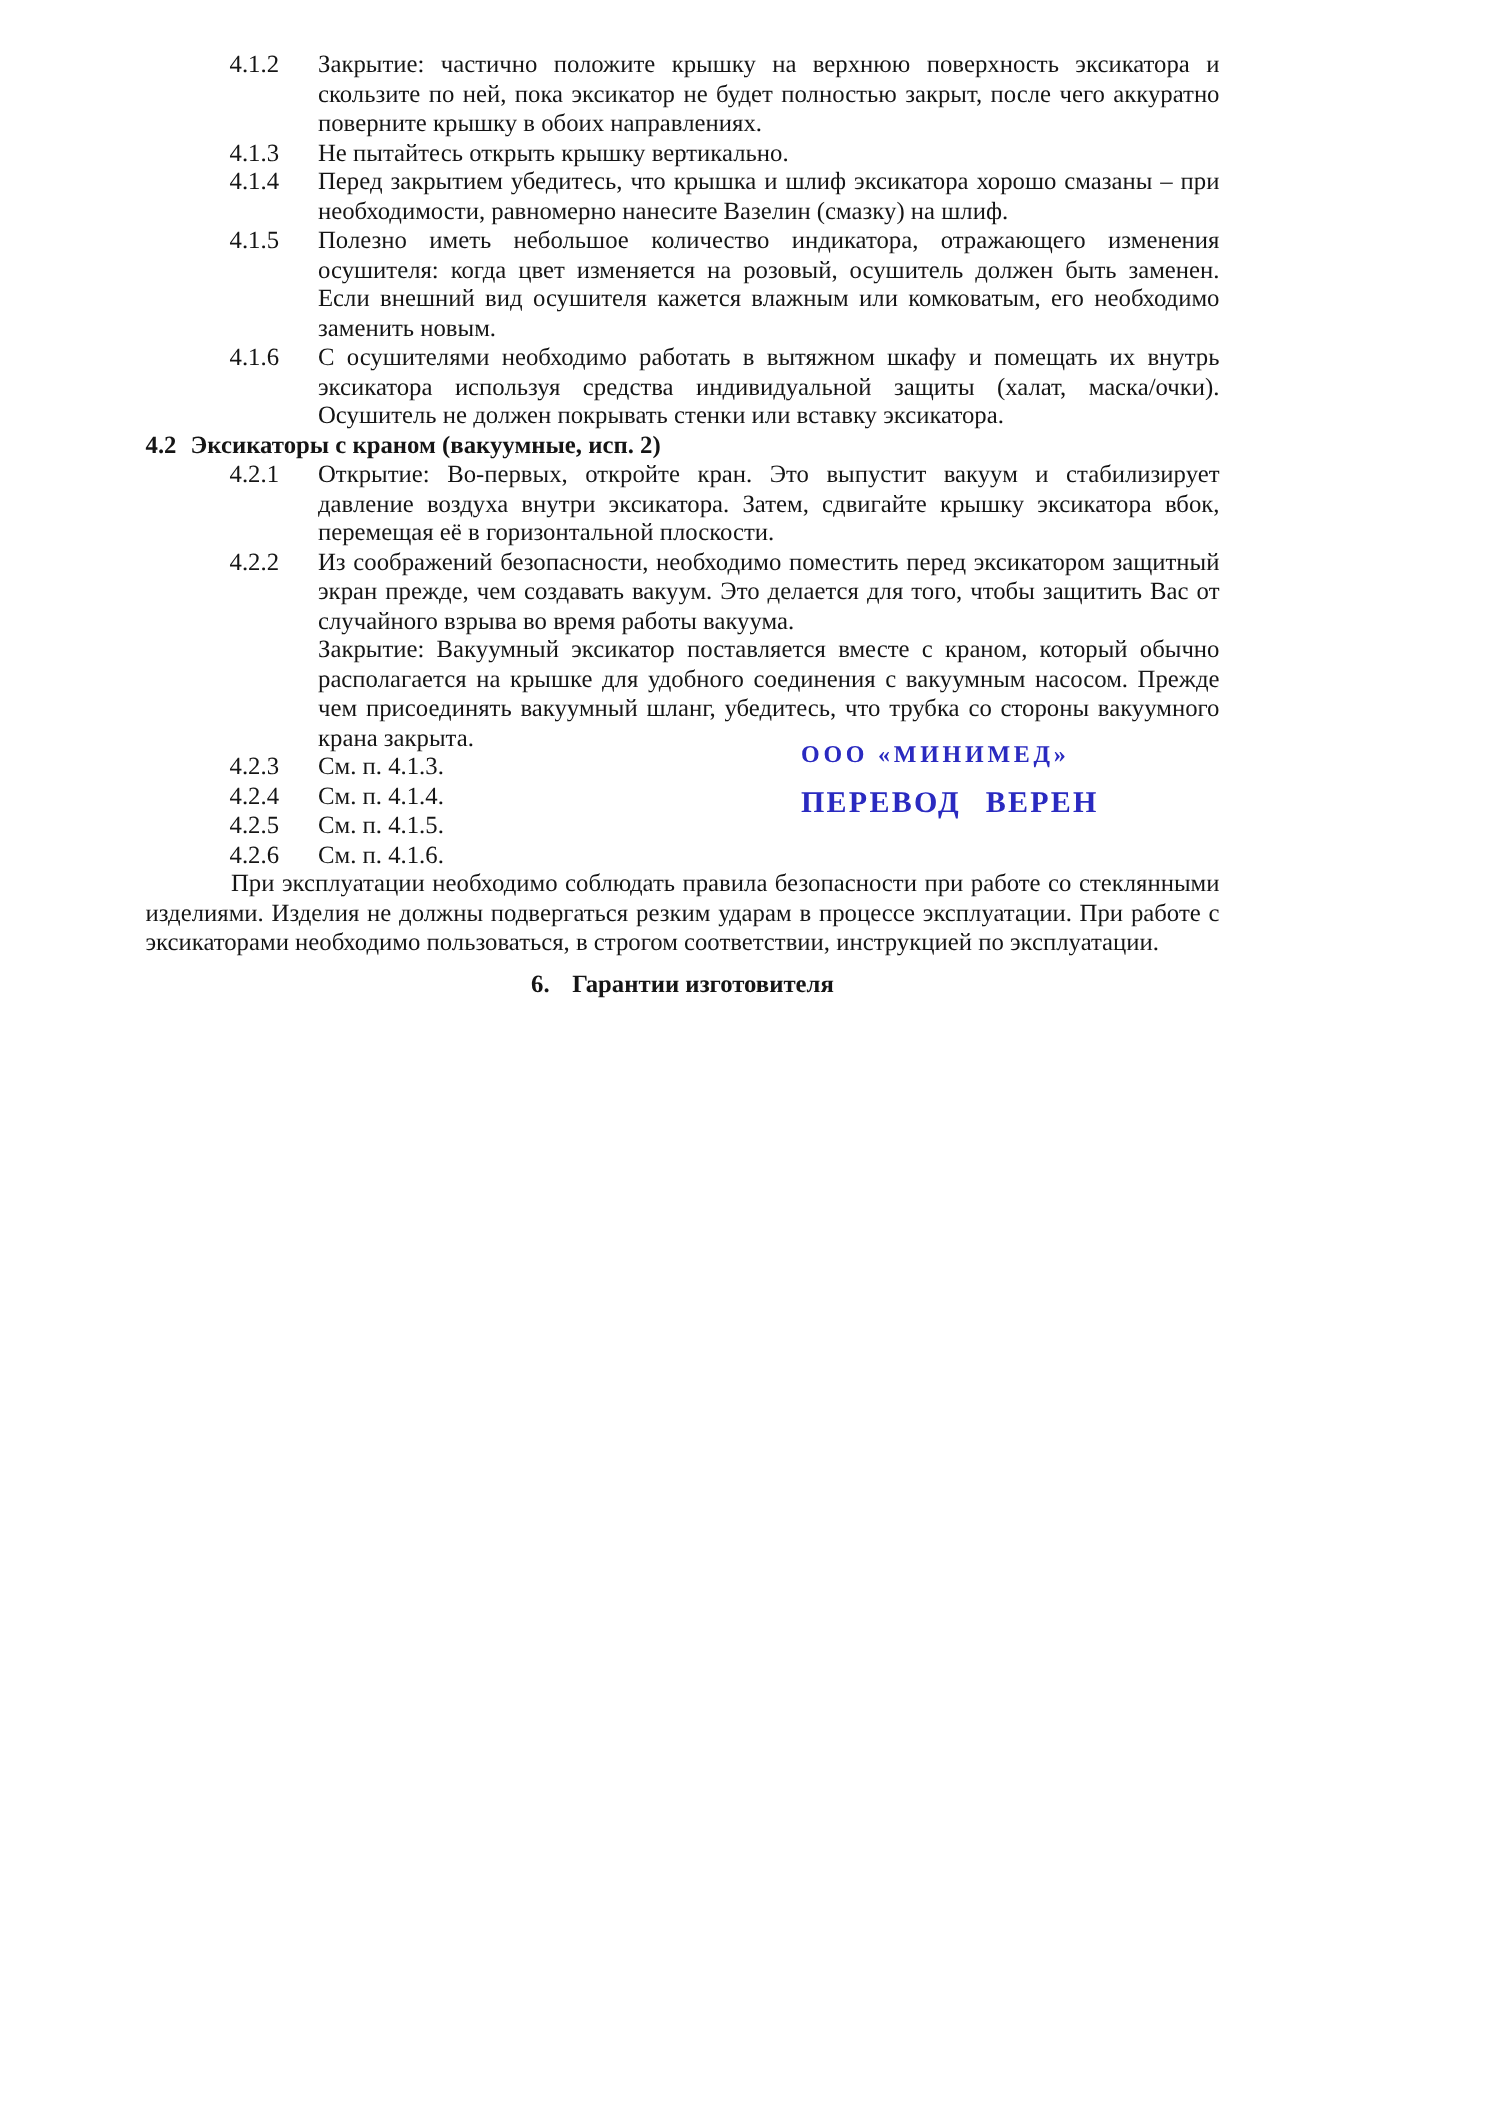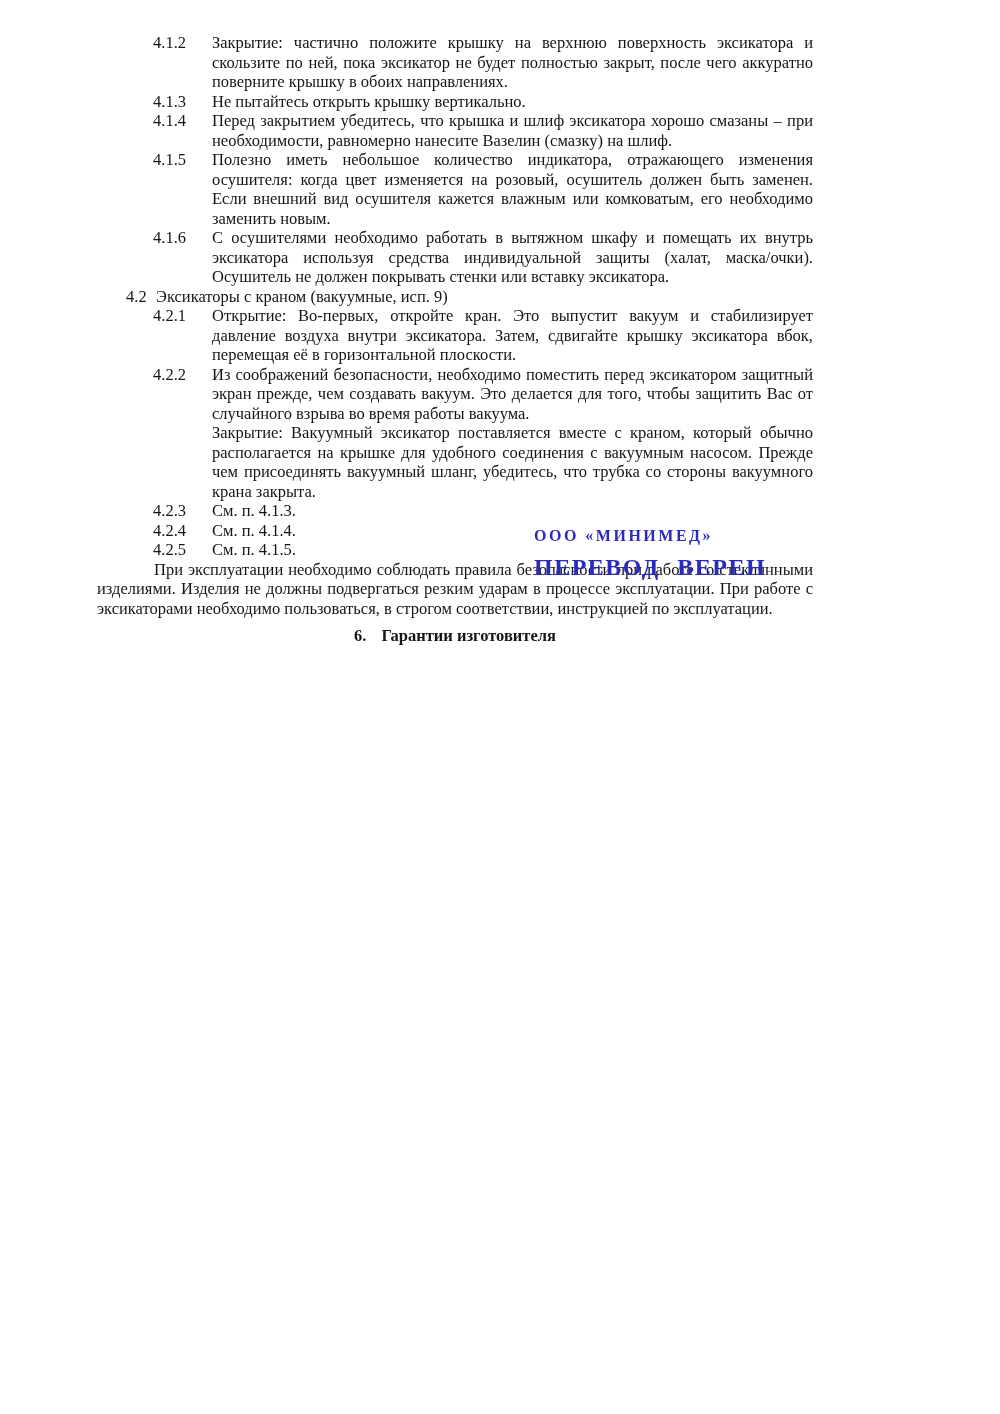--- a/index.html
+++ b/index.html
@@ -13,35 +13,35 @@
     position: relative;
     width: 883px; height: 1414px;
     padding: 33px 70px 0 97px;
     box-sizing: border-box;
     overflow: hidden;
   }
   .row { display: flex; margin-left: 56px; }
   .row .num { flex: 0 0 59px; }
   .row .txt { flex: 1 1 auto; text-align: justify; }
   .txt p { margin: 0; }
-  .h42 { display: flex; font-weight: normal; margin-left: 29px; }
+  .h42 { display: flex; font-weight: bold; }
   .h42 .num { flex: 0 0 30px; }
   .sec-h { text-align: center; font-weight: bold; }
   .sec-h .n { margin-right: 15px; }
   .sec5-h { margin: 7px 0 9px 0; }
   .sec6-h { margin: 8px 0 10px 0; }
   .body-para { margin: 0; text-align: justify; text-indent: 57px; }
   .final-para { margin: 0; text-indent: 57px; }
   .stamp {
-    position: absolute; left: 534px; top: 526px; width: 170px;
+    position: absolute; left: 534px; top: 494px; width: 170px;
     text-align: center; color: #2a2ac0; font-weight: bold;
     font-family: "Liberation Serif", serif;
   }
   .stamp .l1 { font-size: 16px; letter-spacing: 2.5px; white-space: nowrap; line-height: 19px; }
-  .stamp .l2 { font-size: 24px; letter-spacing: 1.5px; word-spacing: 10px; white-space: nowrap; margin-top: 11px; line-height: 22px; }
+  .stamp .l2 { font-size: 20px; letter-spacing: 1.5px; word-spacing: 10px; white-space: nowrap; margin-top: 11px; line-height: 22px; }
 </style>
 </head>
 <body>
 
 <div class="page">
 
   <div class="row">
     <div class="num">4.1.2</div>
     <div class="txt">Закрытие: частично положите крышку на верхнюю поверхность эксикатора и скользите по ней, пока эксикатор не будет полностью закрыт, после чего аккуратно поверните крышку в обоих направлениях.</div>
   </div>
@@ -57,21 +57,21 @@
     <div class="num">4.1.5</div>
     <div class="txt">Полезно иметь небольшое количество индикатора, отражающего изменения осушителя: когда цвет изменяется на розовый, осушитель должен быть заменен. Если внешний вид осушителя кажется влажным или комковатым, его необходимо заменить новым.</div>
   </div>
   <div class="row">
     <div class="num">4.1.6</div>
     <div class="txt">С осушителями необходимо работать в вытяжном шкафу и помещать их внутрь эксикатора используя средства индивидуальной защиты (халат, маска/очки). Осушитель не должен покрывать стенки или вставку эксикатора.</div>
   </div>
 
   <div class="h42">
     <div class="num">4.2</div>
-    <div>Эксикаторы с краном (вакуумные, исп. 9)</div>
+    <div>Эксикаторы с краном (вакуумные, исп. 2)</div>
   </div>
 
   <div class="row">
     <div class="num">4.2.1</div>
     <div class="txt">Открытие: Во-первых, откройте кран. Это выпустит вакуум и стабилизирует давление воздуха внутри эксикатора. Затем, сдвигайте крышку эксикатора вбок, перемещая её в горизонтальной плоскости.</div>
   </div>
 
   <div class="row">
     <div class="num">4.2.2</div>
     <div class="txt">
@@ -85,20 +85,24 @@
     <div class="txt">См. п. 4.1.3.</div>
   </div>
   <div class="row">
     <div class="num">4.2.4</div>
     <div class="txt">См. п. 4.1.4.</div>
   </div>
   <div class="row">
     <div class="num">4.2.5</div>
     <div class="txt">См. п. 4.1.5.</div>
   </div>
+  <div class="row">
+    <div class="num">4.2.6</div>
+    <div class="txt">См. п. 4.1.6.</div>
+  </div>
 
   <div class="stamp">
     <div class="l1">ООО «МИНИМЕД»</div>
     <div class="l2">ПЕРЕВОД ВЕРЕН</div>
   </div>
 
   <p class="body-para">При эксплуатации необходимо соблюдать правила безопасности при работе со стеклянными изделиями. Изделия не должны подвергаться резким ударам в процессе эксплуатации. При работе с эксикаторами необходимо пользоваться, в строгом соответствии, инструкцией по эксплуатации.</p>
 
   <div class="sec-h sec6-h">
     <span class="n">6.</span><span>Гарантии изготовителя</span>

